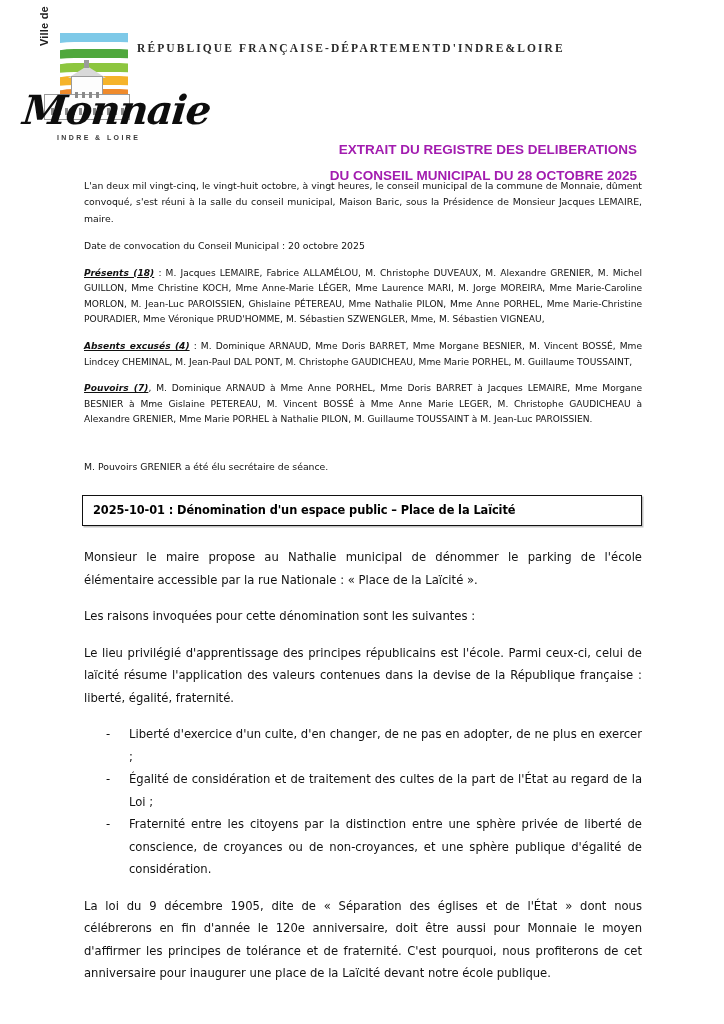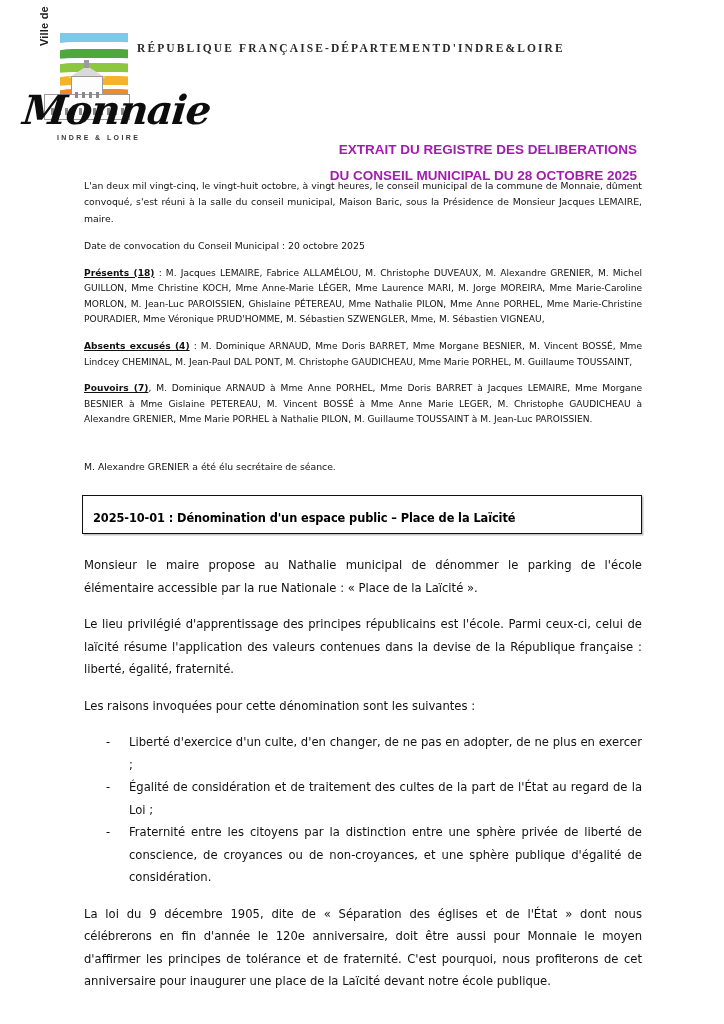--- a/index.html
+++ b/index.html
@@ -199,32 +199,33 @@
     line-height: 16.4px;
     text-align: justify;
     color: #111111;
     margin: 0 0 11px 0;
   }
   .p.compact { font-size: 9.1px; line-height: 15.6px; }
 
   .lbl {
     font-weight: bold;
     text-decoration: underline;
+    font-style: italic;
   }
 
   .spacer-sm { height: 9px; }
   .spacer-md { height: 20px; }
 
   
   .delib-box {
     position: relative;
     box-sizing: border-box;
     width: 560px;
     margin: 0 0 0 -2px;
-    padding: 14px 10px 7px 10px;
+    padding: 6px 10px 7px 10px;
     border: 1.2px solid #111111;
     box-shadow: 1.5px 1.5px 0 rgba(120,120,120,0.45);
     background: #ffffff;
   }
   .delib-title {
     font-family: "DejaVu Sans", sans-serif;
     font-weight: bold;
     font-size: 11.4px;
     line-height: 16px;
     letter-spacing: -0.1px;
@@ -331,35 +332,35 @@
     <p class="p compact">
       <span class="lbl">Absents excusés (4)</span><span> : M. Dominique ARNAUD, Mme Doris BARRET, Mme Morgane BESNIER, M. Vincent BOSSÉ, Mme Lindcey CHEMINAL, M. Jean-Paul DAL PONT, M. Christophe GAUDICHEAU, Mme Marie PORHEL, M. Guillaume TOUSSAINT,</span>
     </p>
 
     <p class="p compact">
       <span class="lbl">Pouvoirs (7)</span><span>, M. Dominique ARNAUD à Mme Anne PORHEL, Mme Doris BARRET à Jacques LEMAIRE, Mme Morgane BESNIER à Mme Gislaine PETEREAU, M. Vincent BOSSÉ à Mme Anne Marie LEGER, M. Christophe GAUDICHEAU à Alexandre GRENIER, Mme Marie PORHEL à Nathalie PILON, M. Guillaume TOUSSAINT à M. Jean-Luc PAROISSIEN.</span>
     </p>
 
     <div class="spacer-md"></div>
 
-    <p class="p">M. Alexandre GRENIER a été élu secrétaire de séance.</p>
+    <p class="p">M. Pouvoirs GRENIER a été élu secrétaire de séance.</p>
 
     <div class="spacer-sm"></div>
 
     <div class="delib-box">
       <div class="delib-title">2025-10-01  :  Dénomination d'un espace public – Place de la Laïcité</div>
     </div>
 
     <div class="spacer-md"></div>
 
     <p class="body-p">Monsieur le maire propose au Nathalie municipal de dénommer le parking de l'école élémentaire accessible par la rue Nationale : « Place de la Laïcité ».</p>
 
+    <p class="body-p">Les raisons invoquées pour cette dénomination sont les suivantes :</p>
+
     <p class="body-p">Le lieu privilégié d'apprentissage des principes républicains est l'école. Parmi ceux-ci, celui de laïcité résume l'application des valeurs contenues dans la devise de la République française : liberté, égalité, fraternité.</p>
-
-    <p class="body-p">Les raisons invoquées pour cette dénomination sont les suivantes :</p>
 
     <ul class="bullets">
       <li>
         <span class="dash">-</span>
         <span>Liberté d'exercice d'un culte, d'en changer, de ne pas en adopter, de ne plus en exercer ;</span>
       </li>
       <li>
         <span class="dash">-</span>
         <span>Égalité de considération et de traitement des cultes de la part de l'État au regard de la Loi ;</span>
       </li>

